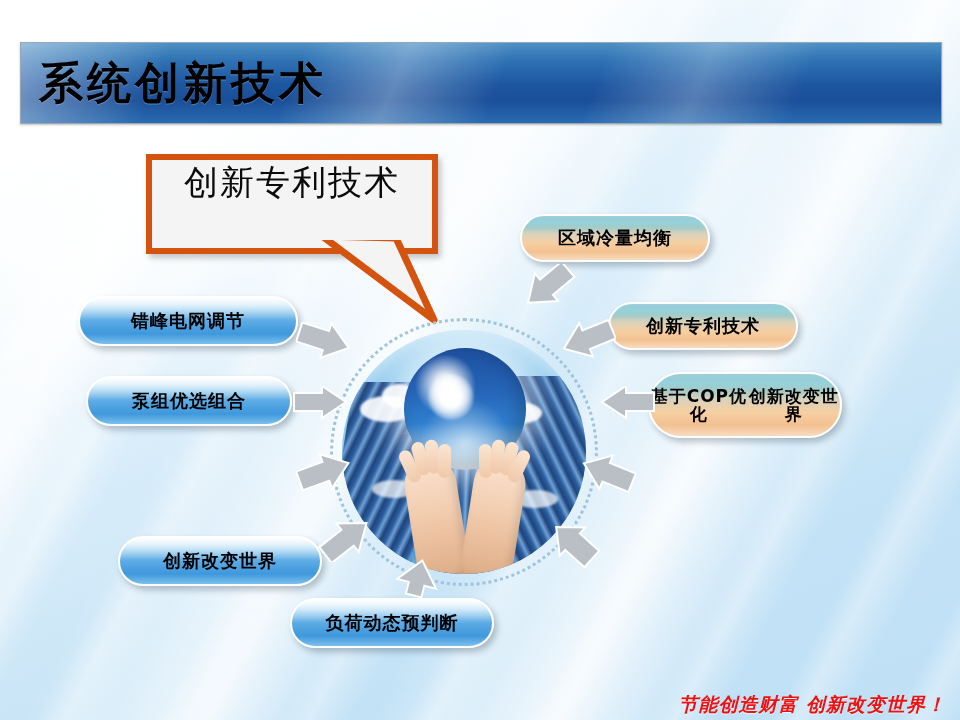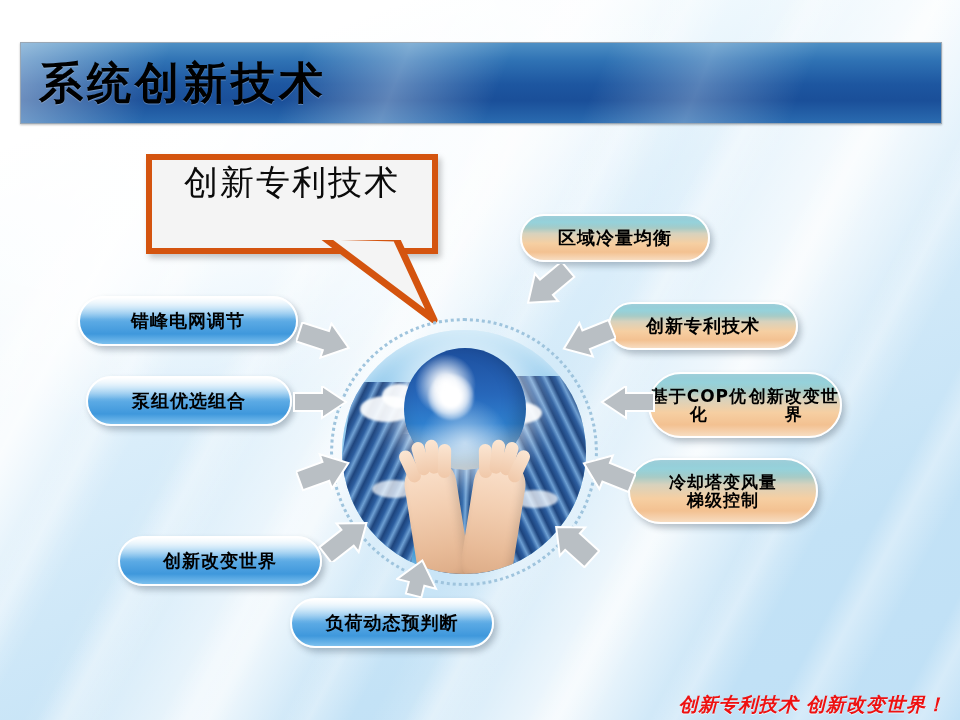--- a/index.html
+++ b/index.html
@@ -247,24 +247,20 @@
 
   <div class="pill pill-orange pill-t18" style="left:608px;top:302px;width:186px;height:44px;">
     <span>创新专利技术</span>
   </div>
 
   <div class="pill pill-orange pill-t17" style="left:648px;top:372px;width:190px;height:62px;flex-direction:row;">
     <span>基于COP优化</span>
     <span>创新改变世界</span>
   </div>
 
-  <div class="pill pill-orange pill-t17" style="left:628px;top:458px;width:186px;height:62px;flex-direction:column;">
-    <span>冷却塔变风量</span>
-    <span>梯级控制</span>
-  </div>
 
 
   <svg class="arrow" style="left:296px;top:322px;width:56px;height:40px;" viewBox="0 0 56 40">
     <polygon points="2,8 30,8 30,0 54,18 30,36 30,28 2,28" fill="#b9bfc4" stroke="#ffffff" stroke-width="2" transform="rotate(18 28 18)"></polygon>
   </svg>
 
   <svg class="arrow" style="left:292px;top:386px;width:56px;height:36px;" viewBox="0 0 56 36">
     <polygon points="2,7 30,7 30,0 54,16 30,32 30,25 2,25" fill="#b9bfc4" stroke="#ffffff" stroke-width="2"></polygon>
   </svg>
 
@@ -293,15 +289,15 @@
   </svg>
 
   <svg class="arrow" style="left:580px;top:452px;width:56px;height:44px;" viewBox="0 0 56 44">
     <polygon points="54,11 26,11 26,3 2,21 26,39 26,31 54,31" fill="#b9bfc4" stroke="#ffffff" stroke-width="2" transform="rotate(22 28 21)"></polygon>
   </svg>
 
   <svg class="arrow" style="left:548px;top:520px;width:52px;height:48px;" viewBox="0 0 52 48">
     <polygon points="50,12 24,12 24,4 2,23 24,42 24,34 50,34" fill="#b9bfc4" stroke="#ffffff" stroke-width="2" transform="rotate(42 26 23)"></polygon>
   </svg>
 
-  <div id="footer-slogan">创新专利技术 创新改变世界！</div>
+  <div id="footer-slogan">节能创造财富 创新改变世界！</div>
 
 </div>
 
 </body></html>

